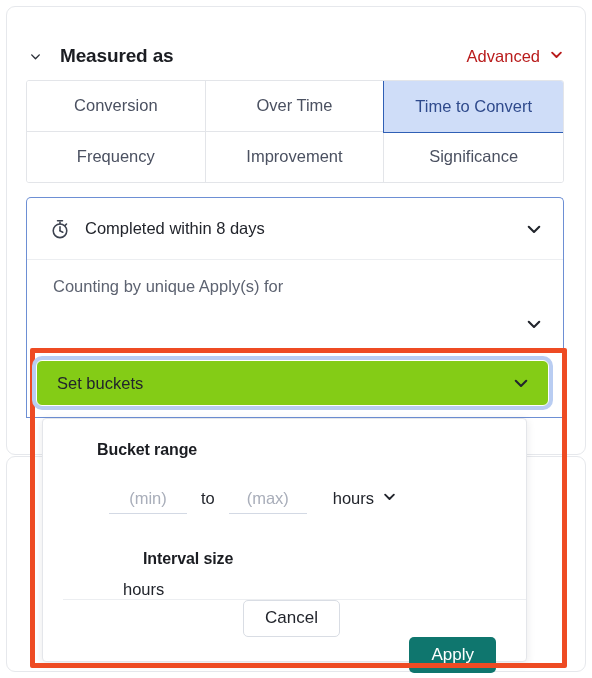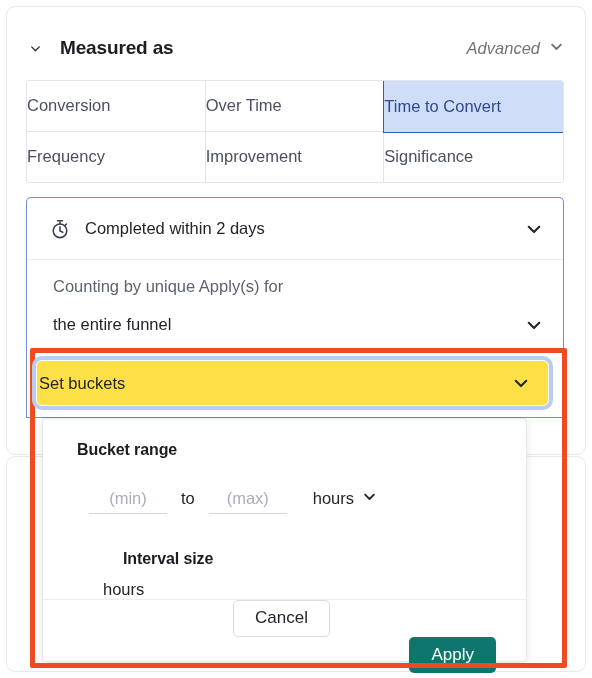--- a/index.html
+++ b/index.html
@@ -26,21 +26,21 @@
     background: #ffffff;
     border: 1px solid #e6e8ec;
     border-radius: 9px;
   }
   #card-main   { left: 6px;  top: 6px;   width: 580px; height: 449px; }
   #card-lower  { left: 6px;  top: 456px; width: 580px; height: 216px; }
 
   
   #section-header {
     position: absolute;
-    left: 26px; top: 30px;
+    left: 26px; top: 38px;
     width: 538px; height: 36px;
     display: flex;
     align-items: center;
   }
   .collapse-chevron {
     width: 18px; height: 18px;
     display: flex; align-items: center; justify-content: center;
     color: #2b2f38;
     flex: none;
   }
@@ -51,42 +51,42 @@
     font-weight: bold;
     color: #1b1d22;
     letter-spacing: -0.15px;
   }
   #advanced-control {
     margin-left: auto;
     display: flex;
     align-items: center;
     gap: 9px;
     font-size: 16.5px;
-    color: #737373;
-    cursor: pointer;
-    font-style: italic;
+    color: #b91c1c;
+    cursor: pointer;
   }
   #advanced-control svg { width: 15px; height: 15px; }
 
   
   #tab-grid {
     position: absolute;
     left: 26px; top: 80px;
     width: 538px; height: 103px;
     display: grid;
     grid-template-columns: repeat(3, 1fr);
     grid-template-rows: repeat(2, 1fr);
     border: 1px solid #e3e5e9;
     border-radius: 3px;
     background: #ffffff;
     overflow: hidden;
   }
   .tab {
     display: flex;
     align-items: center;
+    justify-content: center;
     font-size: 16.5px;
     color: #4b5161;
     background: #ffffff;
     border-right: 1px solid #e3e5e9;
     border-bottom: 1px solid #e3e5e9;
     cursor: pointer;
     position: relative;
   }
   .tab:nth-child(3), .tab:nth-child(6) { border-right: none; }
   .tab:nth-child(4), .tab:nth-child(5), .tab:nth-child(6) { border-bottom: none; }
@@ -151,27 +151,27 @@
     border-radius: 2px;
     z-index: 9;
     pointer-events: none;
   }
 
   
   #set-buckets-select {
     position: absolute;
     left: 36px; top: 360px;
     width: 513px; height: 46px;
-    background: #fde047;
+    background: #84cc16;
     border: 1px solid #ffffff;
     border-radius: 6px;
     box-shadow: 0 0 0 4px #b9cdf2;
     display: flex;
     align-items: center;
-    padding: 0 18px 0 2px;
+    padding: 0 18px 0 20px;
     z-index: 10;
     cursor: pointer;
   }
   #set-buckets-label { font-size: 16.5px; color: #22252c; }
 
   
   #select-frame {
     position: absolute;
     left: 26px; top: 346px;
     width: 538px; height: 72px;
@@ -186,20 +186,21 @@
     position: absolute;
     left: 42px; top: 418px;
     width: 485px; height: 244px;
     background: #ffffff;
     border: 1px solid #e4e6ea;
     border-radius: 4px;
     box-shadow: 0 2px 9px rgba(25,30,45,0.10);
     z-index: 8;
     display: flex;
     flex-direction: column;
+    padding-left: 20px;
   }
   #popover-body { padding: 22px 32px 0 34px; flex: 1; }
 
   .field-label {
     font-size: 16px;
     font-weight: bold;
     color: #1b1d22;
     letter-spacing: -0.1px;
   }
 
@@ -347,32 +348,31 @@
       <span id="stopwatch-icon">
         <svg viewBox="0 0 24 24" fill="none" stroke="currentColor" stroke-width="1.7" stroke-linecap="round" stroke-linejoin="round">
           <circle cx="12" cy="14" r="7.4"></circle>
           <line x1="12" y1="14" x2="12" y2="9.6"></line>
           <line x1="12" y1="14" x2="15" y2="15.6"></line>
           <line x1="12" y1="6.6" x2="12" y2="4.4"></line>
           <line x1="9.3" y1="3.1" x2="14.7" y2="3.1"></line>
           <line x1="17.6" y1="8.1" x2="19.1" y2="6.6"></line>
         </svg>
       </span>
-      <span id="completed-label">Completed within 2 days</span>
+      <span id="completed-label">Completed within 8 days</span>
       <span class="row-chevron">
         <svg viewBox="0 0 24 24" fill="none" stroke="currentColor" stroke-width="2.8" stroke-linecap="round" stroke-linejoin="round">
             <polyline points="5,9 12,16 19,9"></polyline>
           </svg>
       </span>
     </div>
 
     <div id="counting-block">
       <div id="counting-label">Counting by unique Apply(s) for</div>
       <div id="funnel-row">
-        <span id="funnel-label">the entire funnel</span>
         <span class="row-chevron">
           <svg viewBox="0 0 24 24" fill="none" stroke="currentColor" stroke-width="2.8" stroke-linecap="round" stroke-linejoin="round">
               <polyline points="5,9 12,16 19,9"></polyline>
             </svg>
         </span>
       </div>
     </div>
   </div>
 
   <div id="select-frame"></div>

